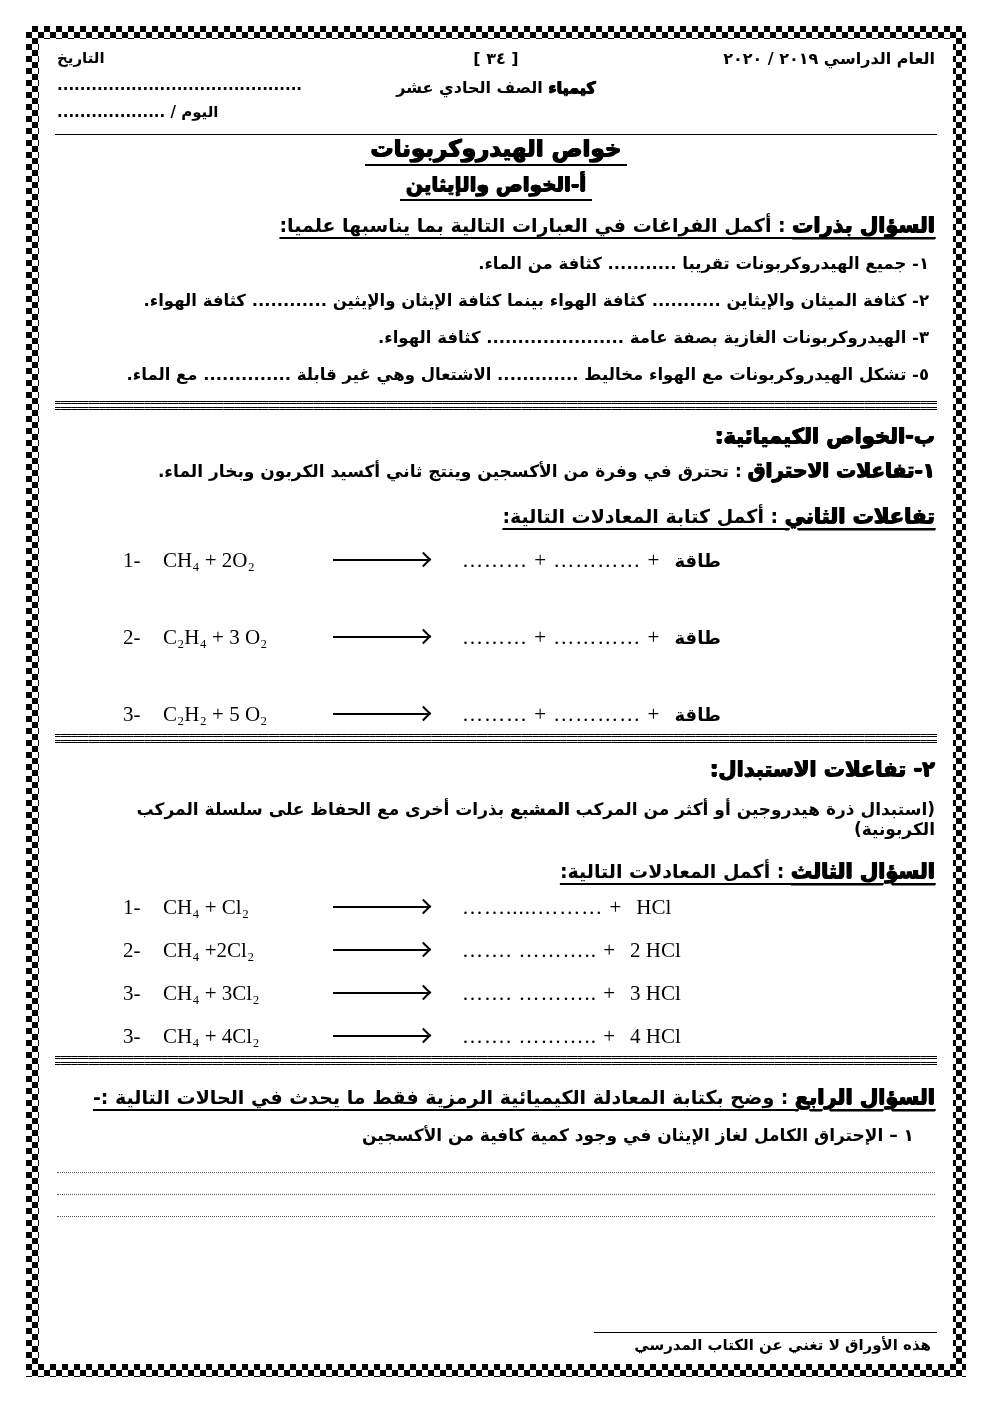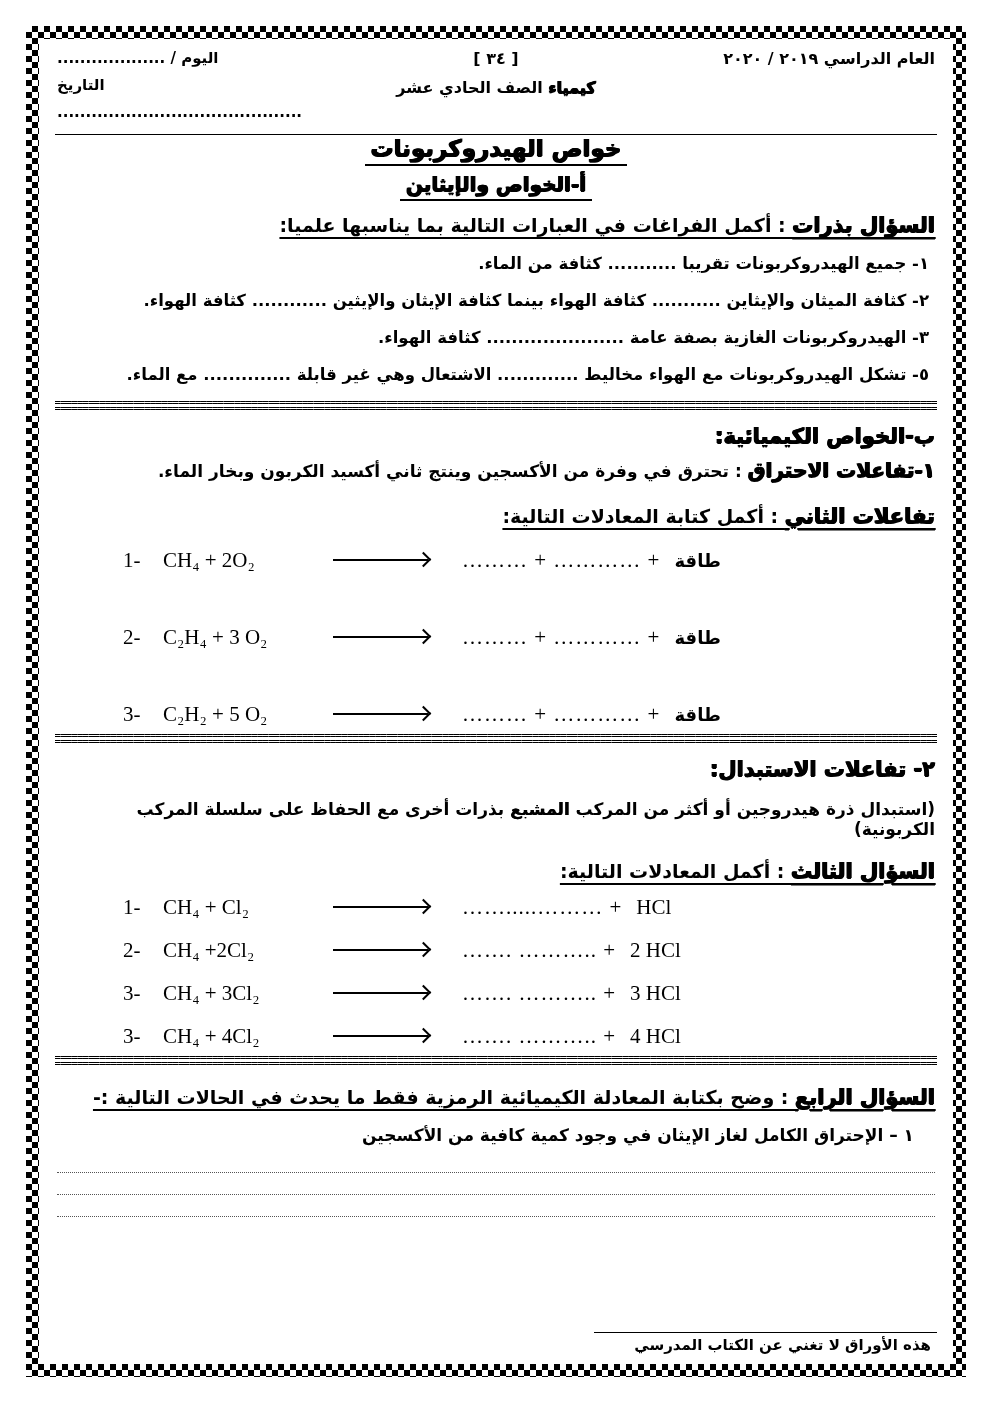--- a/index.html
+++ b/index.html
@@ -91,22 +91,22 @@
       <div class="col-r">
         <div>العام الدراسي  ٢٠١٩ / ٢٠٢٠</div>
       </div>
       <div class="col-c">
         <div>[ ٣٤ ]</div>
         <div>
           <span class="fancy">كيمياء</span><span class="bold"> الصف الحادي عشر</span>
         </div>
       </div>
       <div class="col-l">
+        <div>التاريخ ...........................................</div>
         <div>اليوم / ...................</div>
-        <div>التاريخ ...........................................</div>
       </div>
     </div>
 
     <div class="title-wrap">
       <span class="fancy main-title">خواص الهيدروكربونات</span>
     </div>
     <div class="sub-title-wrap">
       <span class="fancy sub-title">أ-الخواص والإيثاين</span>
     </div>
 

